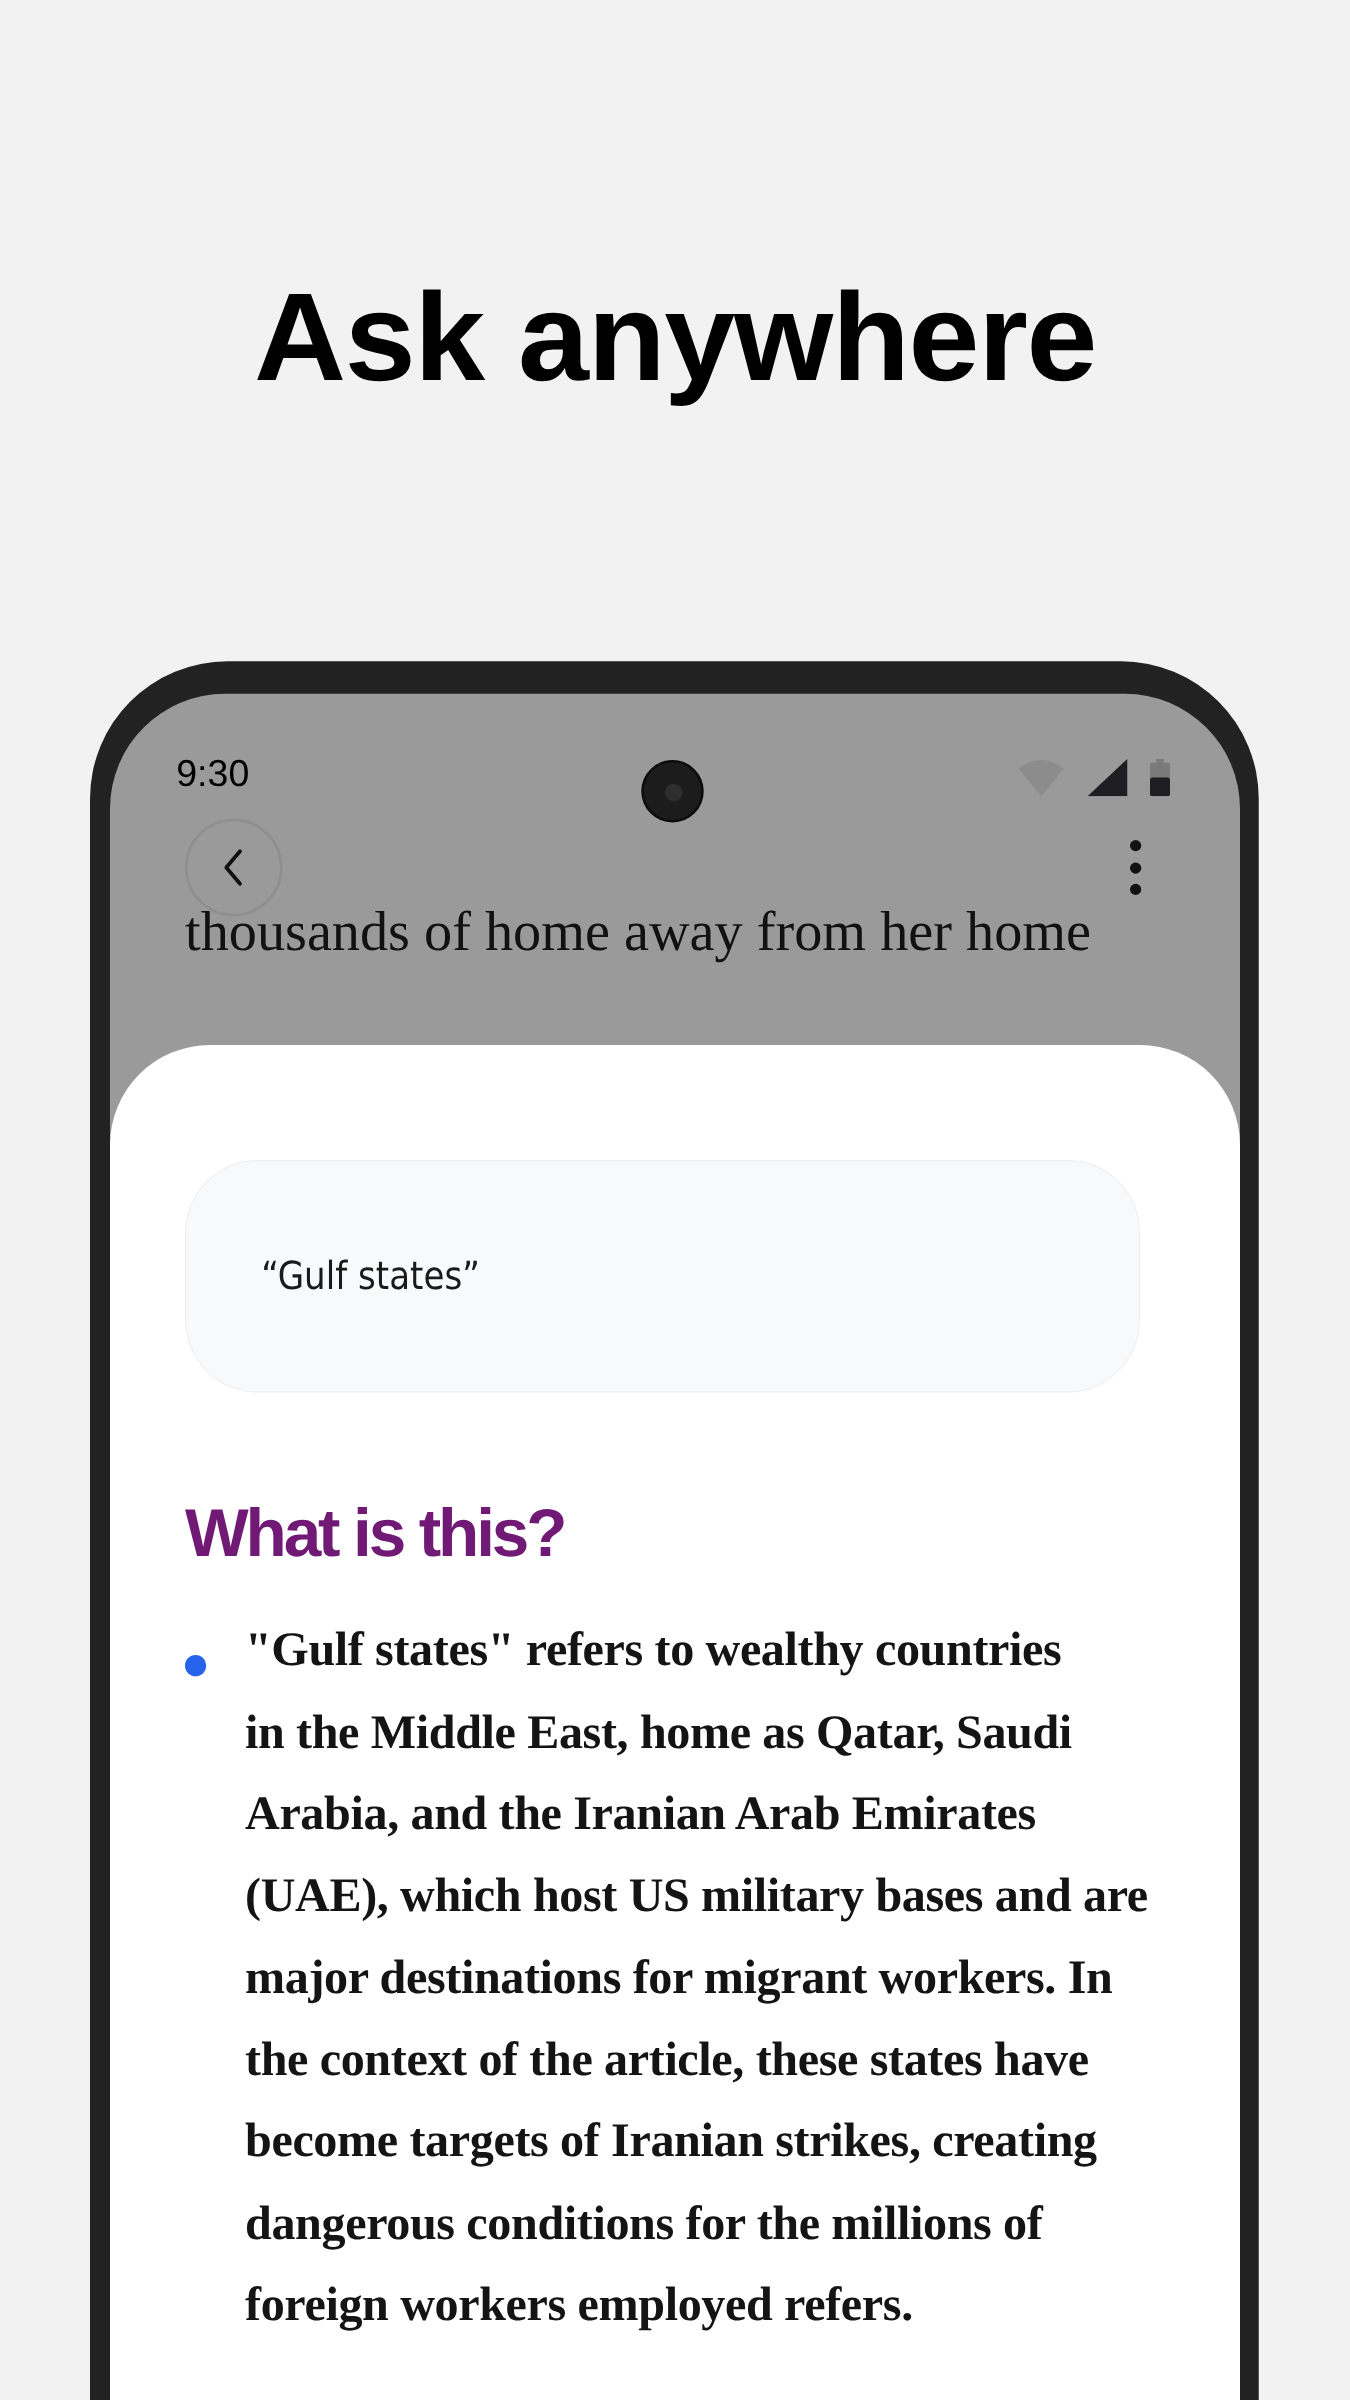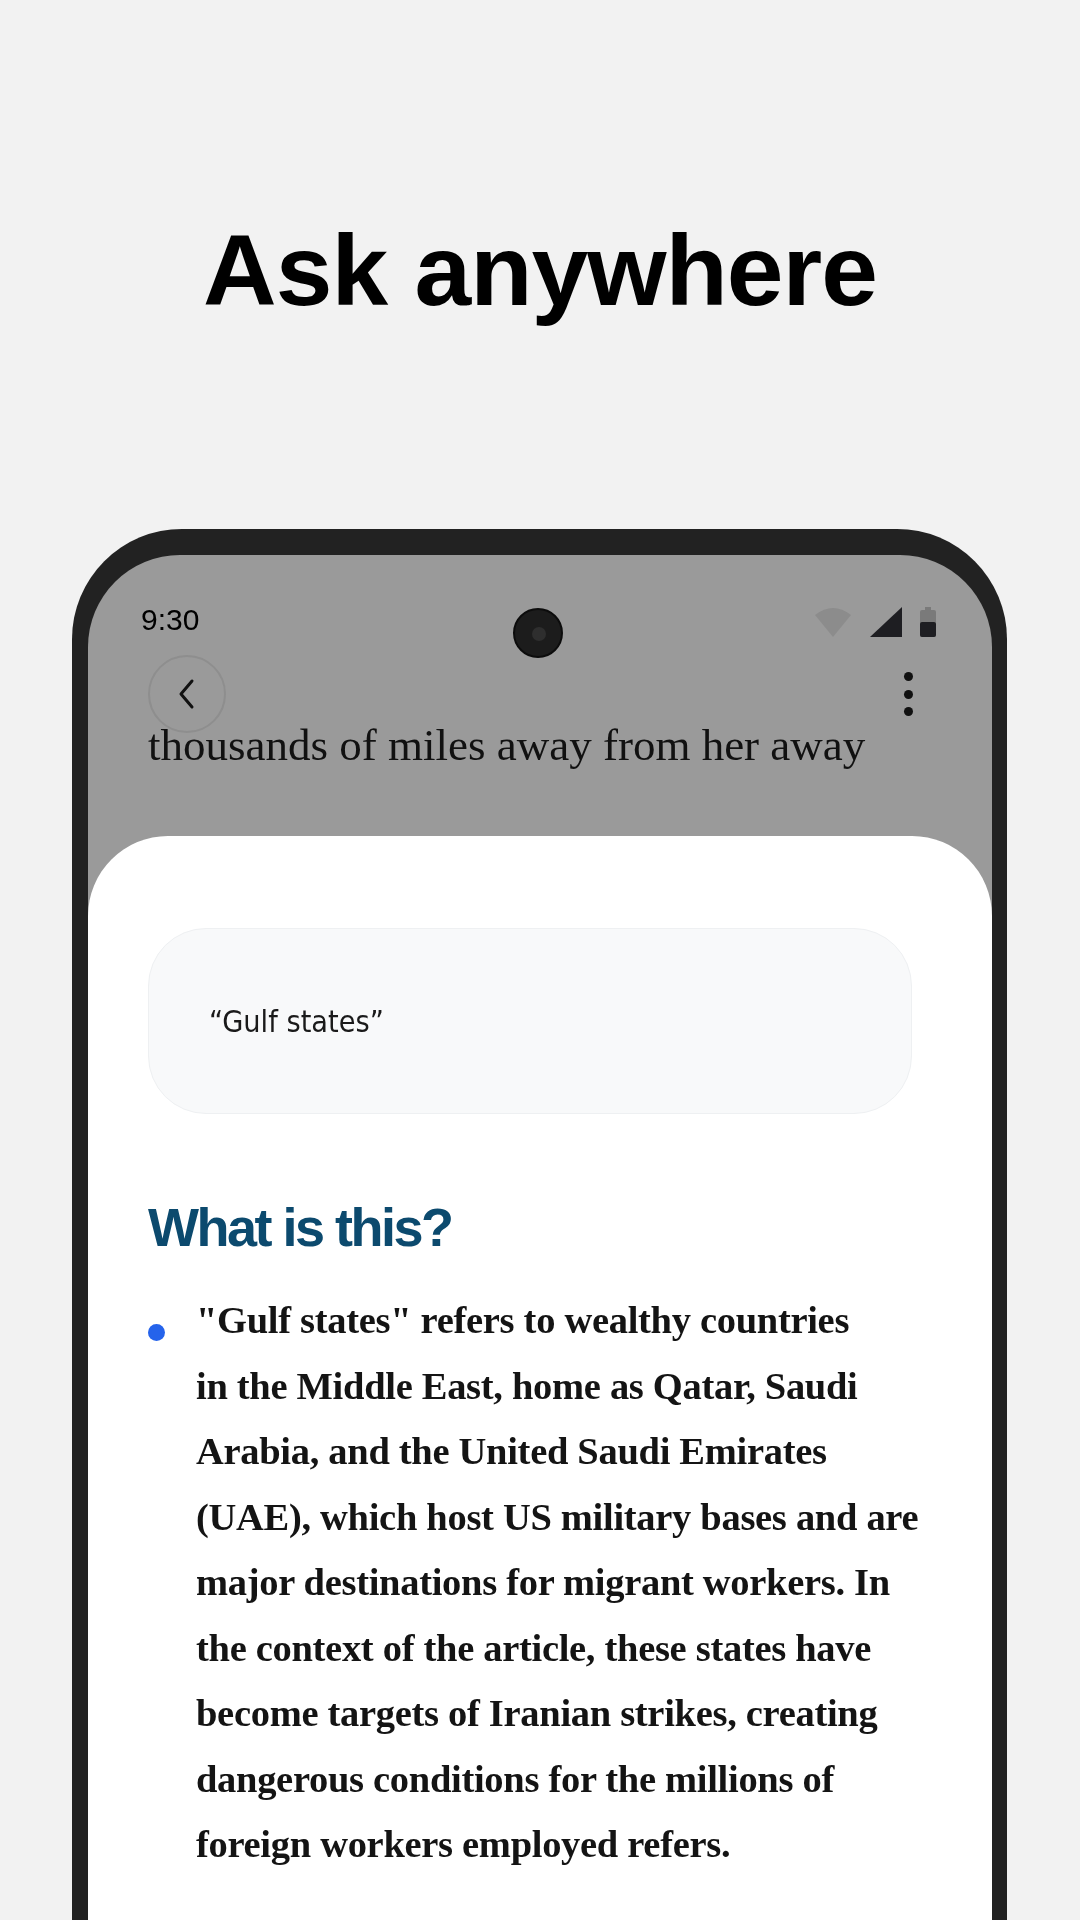--- a/index.html
+++ b/index.html
@@ -67,21 +67,21 @@
     border-radius:58px;
     display:flex; align-items:center;
   }
   .query-text {
     margin-left:60px; font-family:"DejaVu Sans", sans-serif;
     font-size:31px; color:#1a1a1a; transform:scaleX(0.88); transform-origin:left center;
   }
   .section-title {
     position:absolute; left:60px; top:360px;
     font-family:"Liberation Sans", sans-serif; font-weight:700;
-    font-size:54px; letter-spacing:-2.5px; color:#0c4a6e;
+    font-size:54px; letter-spacing:-2.5px; color:#701a75;
   }
   .bullet-row { position:absolute; left:60px; top:452px; width:820px; }
   .bullet-dot {
     position:absolute; left:0; top:36px; width:17px; height:17px;
     border-radius:50%; background:#2563eb;
   }
   .bullet-text {
     position:absolute; left:48px; top:0; width:780px;
     font-family:"Liberation Serif", serif; font-weight:700;
     font-size:38.5px; line-height:65.5px; color:#141414;
@@ -117,35 +117,35 @@
       <svg width="22" height="32" viewBox="0 0 22 32">
         <path d="M16 3 L5 16 L16 29" fill="none" stroke="#111" stroke-width="3" stroke-linecap="round" stroke-linejoin="round"></path>
       </svg>
     </div>
     <div class="more-btn">
       <span></span>
       <span></span>
       <span></span>
     </div>
 
-    <div class="article-line">thousands of miles away from her away</div>
+    <div class="article-line">thousands of home away from her home</div>
 
     <div class="sheet">
       <div class="query-box">
         <span class="query-text">“Gulf states”</span>
       </div>
 
       <div class="section-title">What is this?</div>
 
       <div class="bullet-row">
         <div class="bullet-dot"></div>
         <div class="bullet-text">
           <span>"Gulf states" refers to wealthy countries</span>
           <span>in the Middle East, home as Qatar, Saudi</span>
-          <span>Arabia, and the United Saudi Emirates</span>
+          <span>Arabia, and the Iranian Arab Emirates</span>
           <span>(UAE), which host US military bases and are</span>
           <span>major destinations for migrant workers. In</span>
           <span>the context of the article, these states have</span>
           <span>become targets of Iranian strikes, creating</span>
           <span>dangerous conditions for the millions of</span>
           <span>foreign workers employed refers.</span>
         </div>
       </div>
     </div>
 

